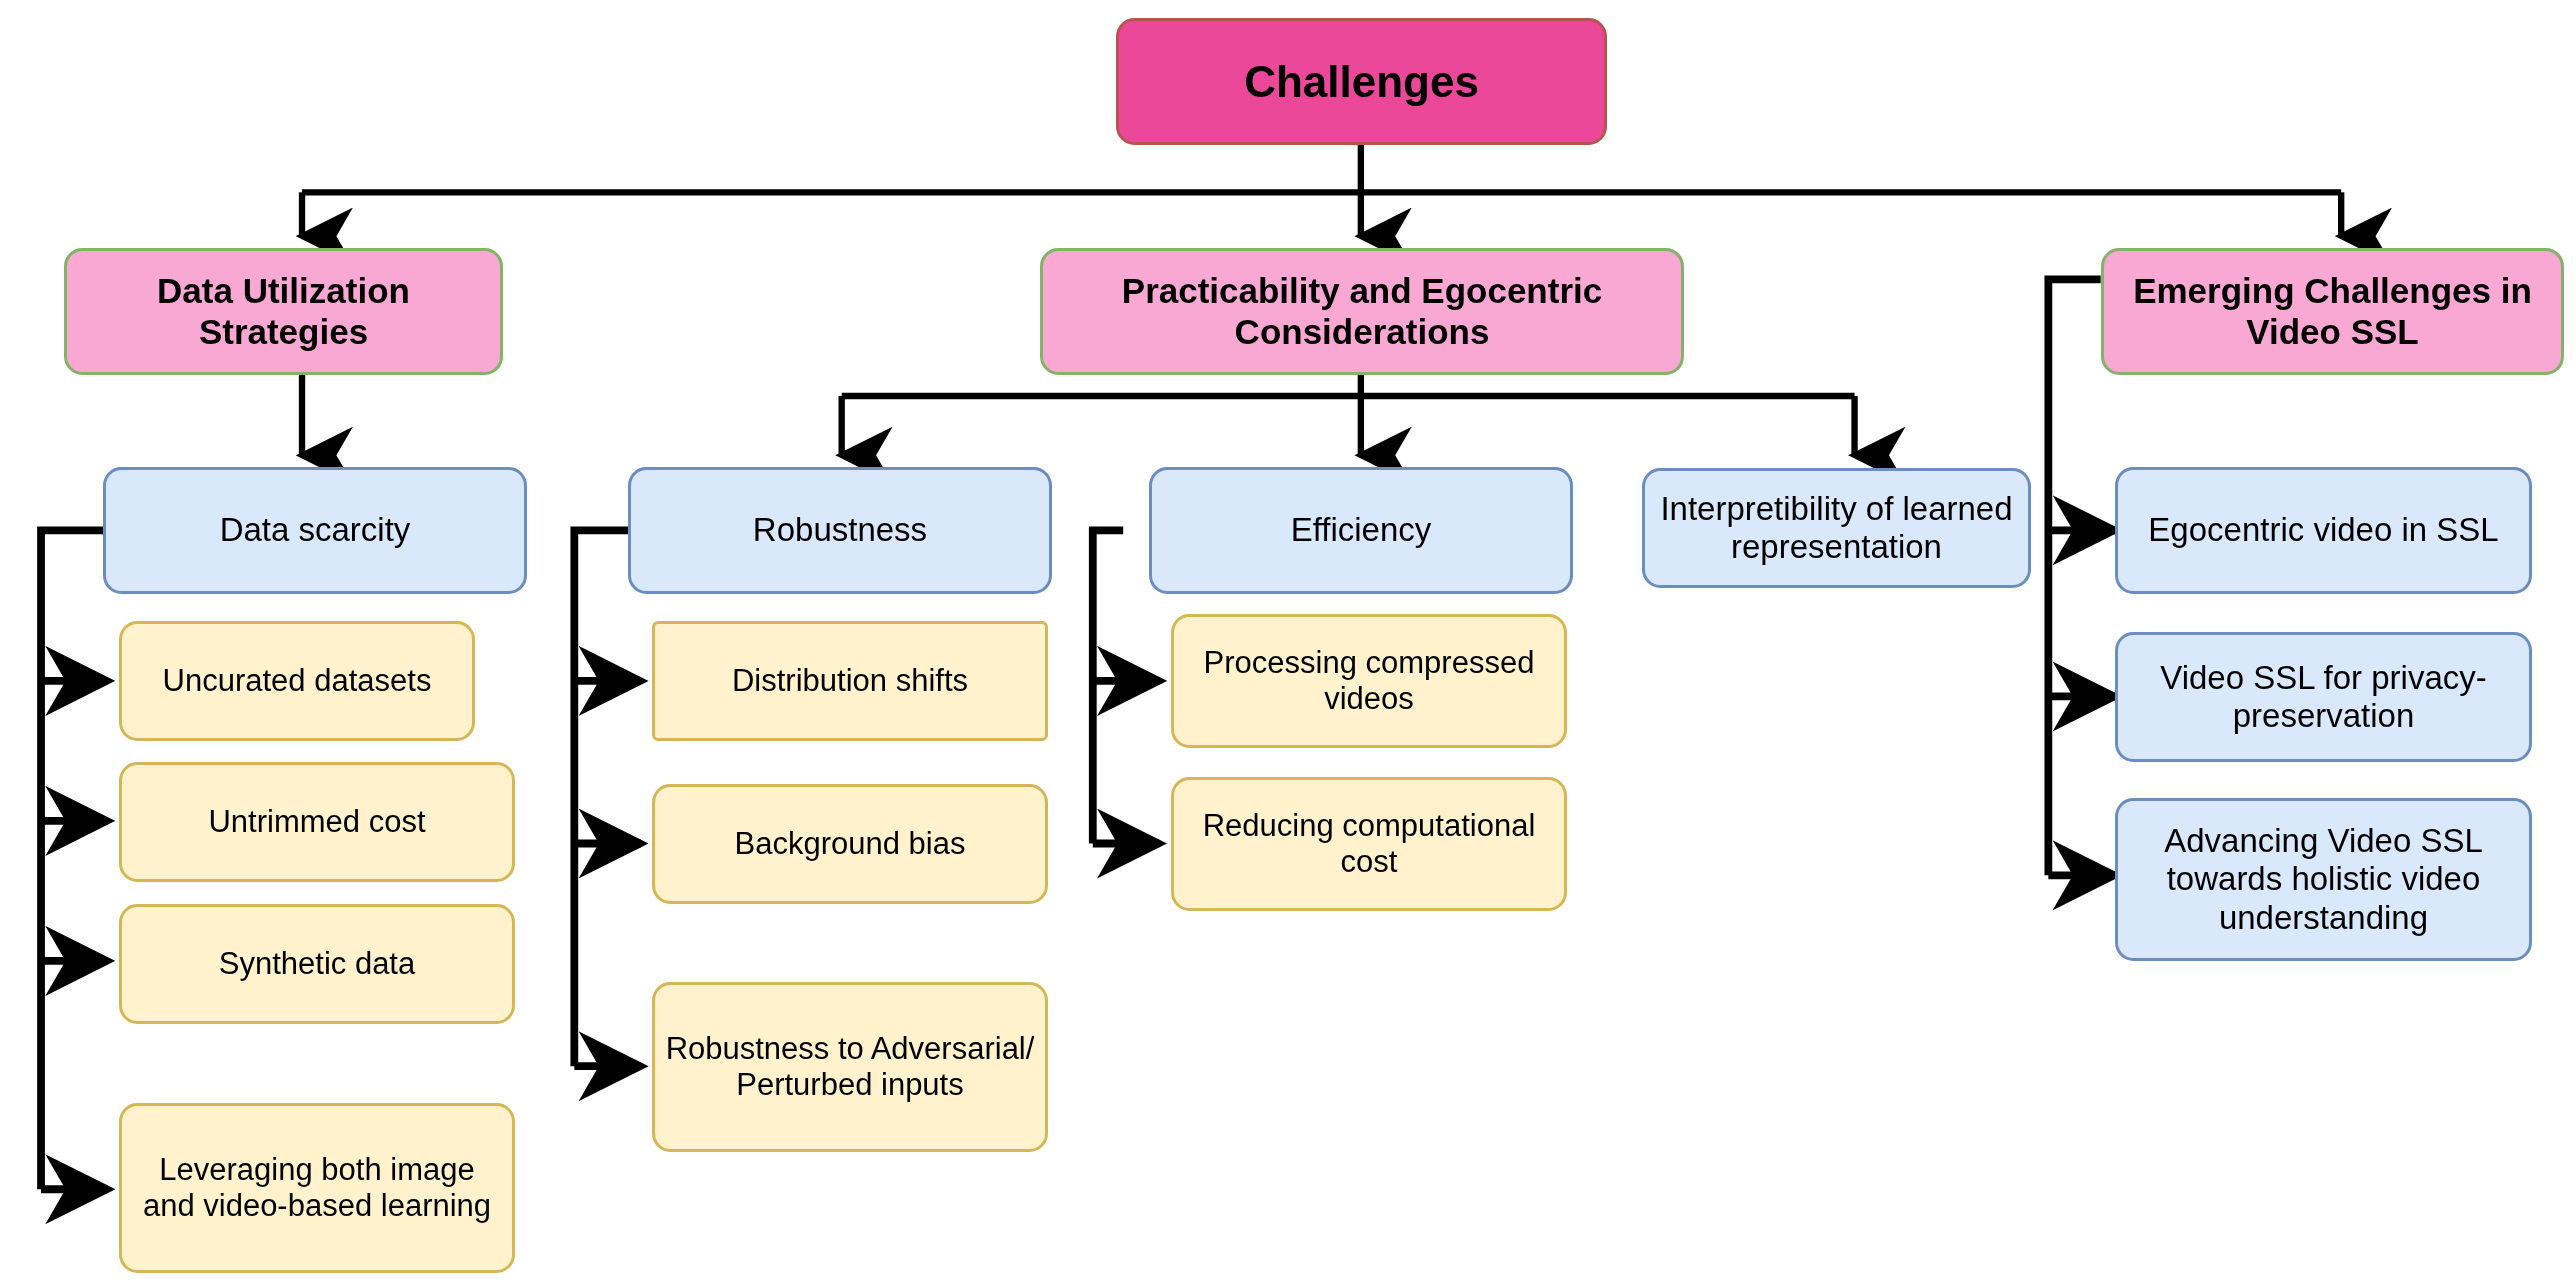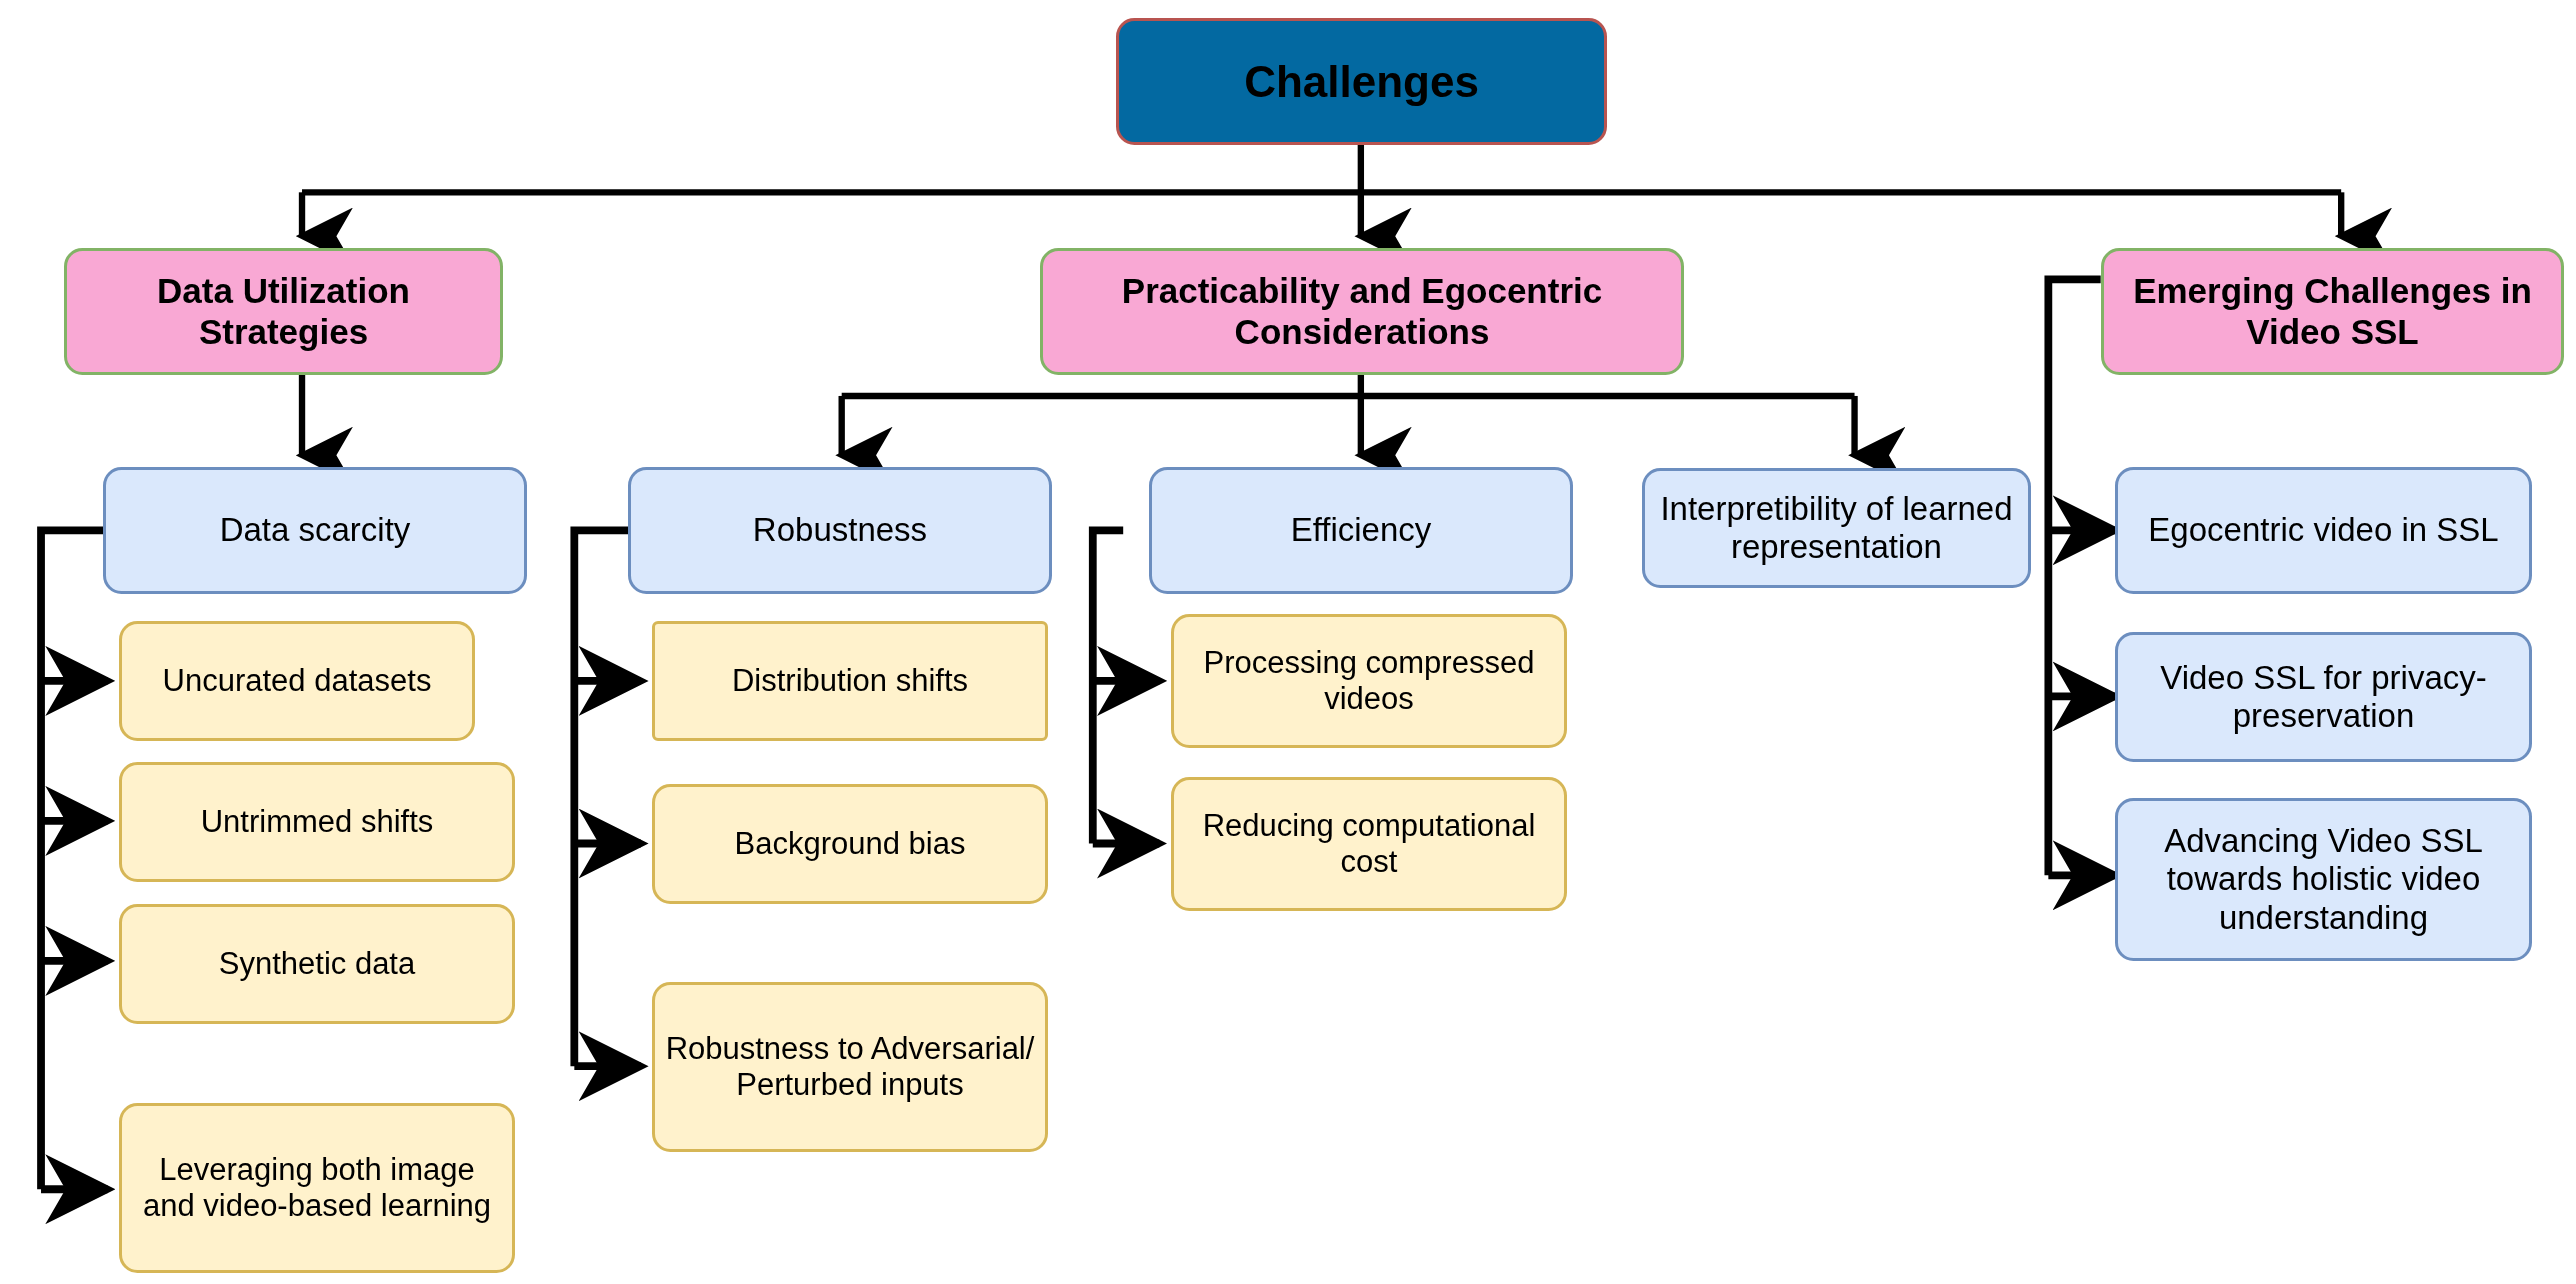--- a/index.html
+++ b/index.html
@@ -25,21 +25,21 @@
     text-align: center;
     border-radius: 18.4px;
     border-style: solid;
     border-width: 3.5px;
     color: #000000;
     line-height: 1.16;
     padding: 2.8px 10px;
   }
   .node span { display: block; width: 100%; }
   .root {
-    background: #0369a1;
+    background: #ec4899;
     border-color: #b85450;
     font-weight: bold;
     font-size: 44px;
   }
   .cat {
     background: #f9a8d4;
     border-color: #82b366;
     font-weight: bold;
     font-size: 35px;
   }
@@ -182,21 +182,21 @@
 
   <div class="node sub" style="left:2115px; top:798px; width:417px; height:163px;">
     <span>Advancing Video SSL towards holistic video understanding</span>
   </div>
 
   <div class="node leaf" style="left:119px; top:621px; width:356px; height:120px;">
     <span>Uncurated datasets</span>
   </div>
 
   <div class="node leaf" style="left:119px; top:762px; width:396px; height:120px;">
-    <span>Untrimmed shifts</span>
+    <span>Untrimmed cost</span>
   </div>
 
   <div class="node leaf" style="left:119px; top:904px; width:396px; height:120px;">
     <span>Synthetic data</span>
   </div>
 
   <div class="node leaf" style="left:119px; top:1103px; width:396px; height:170px;">
     <span>Leveraging both image and video-based learning</span>
   </div>
 

